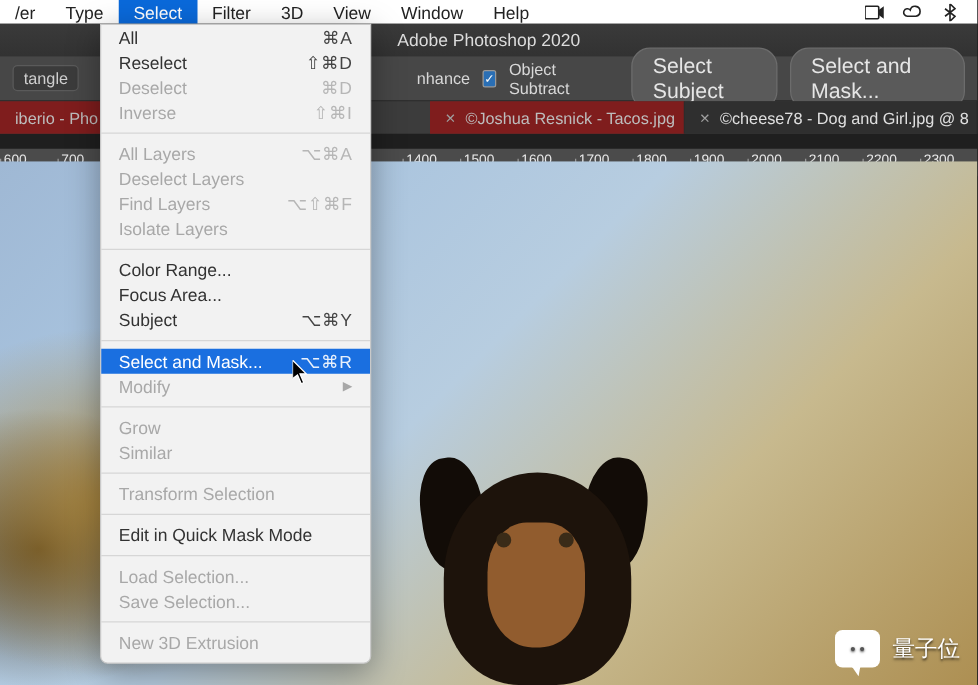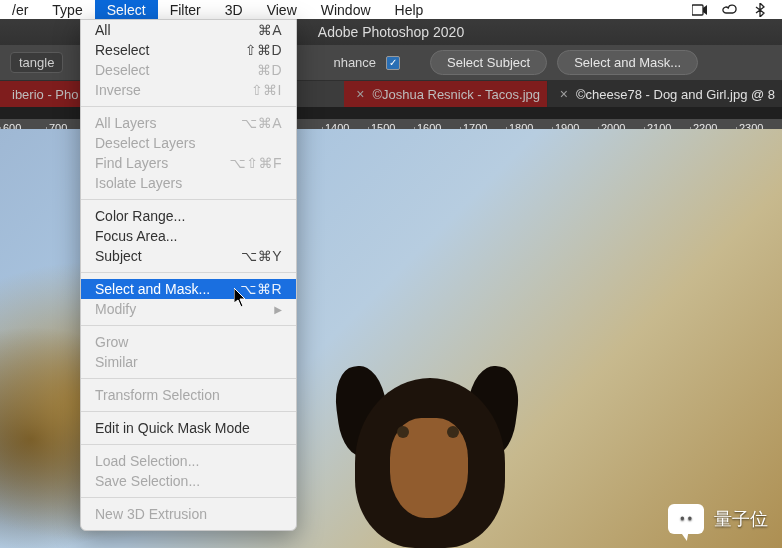--- a/index.html
+++ b/index.html
@@ -39,21 +39,21 @@
   }
   .optbar .opt-label { color: #d8d8d8; }
   .optbar .checkbox {
     width: 14px; height: 14px; border: 1px solid #999; border-radius: 2px;
     display: inline-flex; align-items: center; justify-content: center;
     background: #2a6fb5;
   }
   .optbar .checkbox::after { content: "✓"; font-size: 10px; color: #fff; }
   .optbar .opt-btn {
     background: #5a5a5a; border: 1px solid #6c6c6c; border-radius: 15px;
-    padding: 4px 16px; color: #e6e6e6; font-size: 13px;
+    padding: 4px 16px; color: #e6e6e6; font-size: 17px;
   }
 
   
   .doctabs {
     position: absolute; left: 0; right: 0; top: 81px; height: 26px;
     background: #3c3c3c; display: flex; align-items: stretch;
     color: #bdbdbd; font-size: 13px;
   }
   .doctabs .tab {
     display: flex; align-items: center; gap: 8px; padding: 0 12px;
@@ -195,20 +195,21 @@
 
 <div class="appbar">
   <span>Adobe Photoshop 2020</span>
 </div>
 
 <div class="optbar">
   <div class="tool-chip"><span>tangle</span></div>
   <div style="flex:0 0 250px"></div>
   <span class="opt-label">nhance</span>
   <span class="checkbox"></span>
+  <span class="opt-label">Object Subtract</span>
   <div style="flex:0 0 10px"></div>
   <div class="opt-btn"><span>Select Subject</span></div>
   <div class="opt-btn"><span>Select and Mask...</span></div>
 </div>
 
 <div class="doctabs">
   <div class="tab" style="max-width:90px">
     <span>iberio - Pho</span>
   </div>
   <div style="width:262px"></div>

